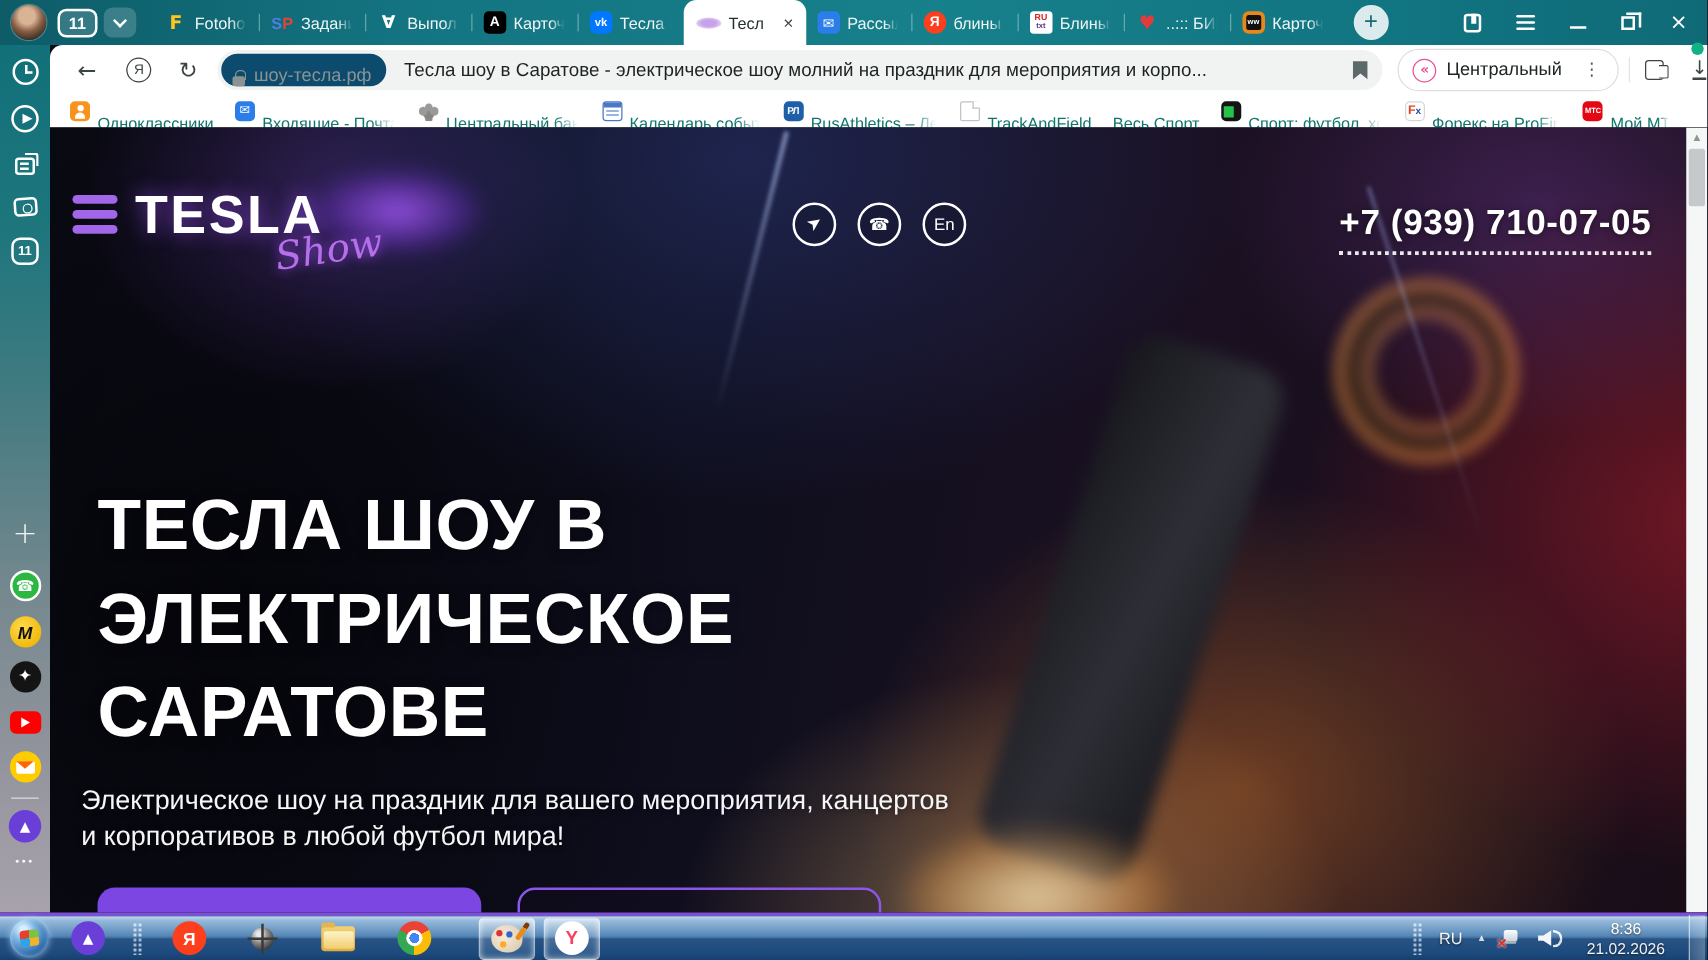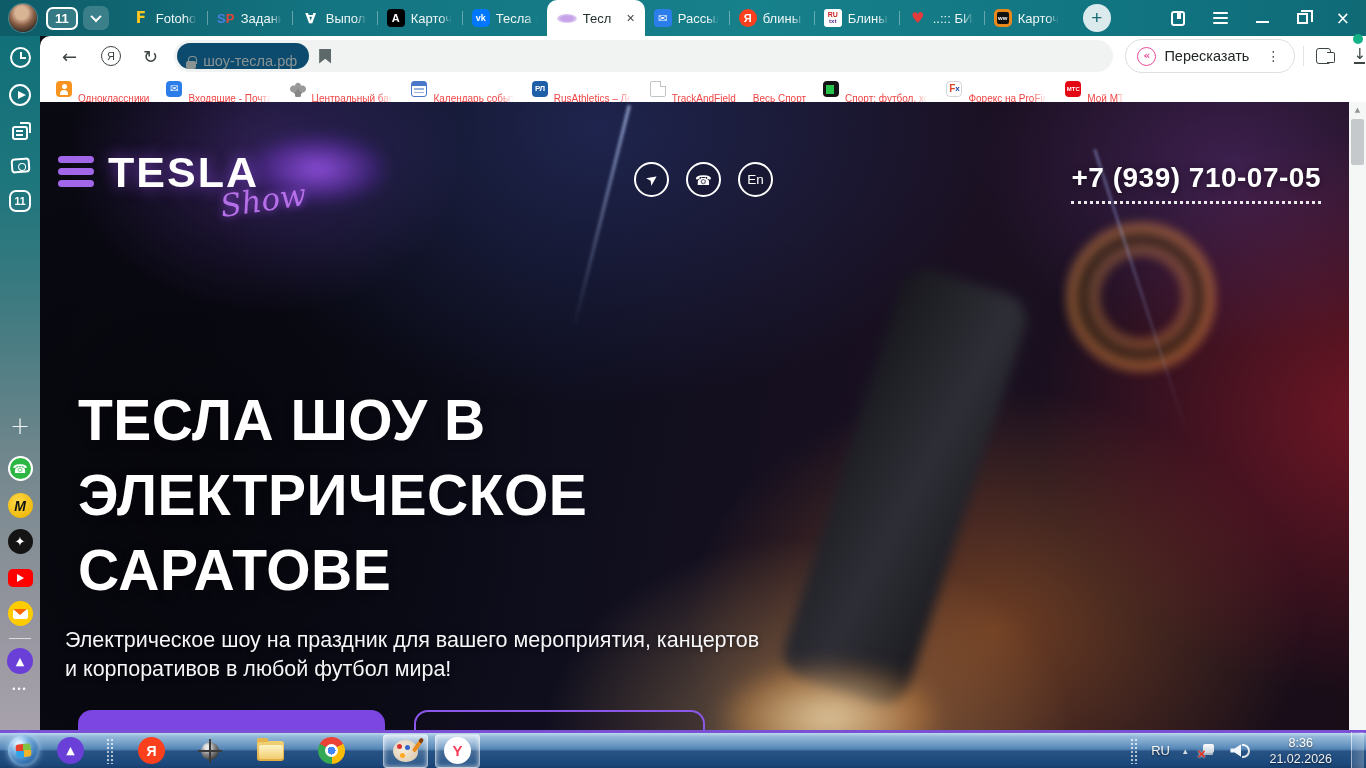--- a/index.html
+++ b/index.html
@@ -68,21 +68,21 @@
 .i-collections{width:15px;height:16px;border:1.8px solid #3c4444;border-radius:3px;position:relative;flex:none;cursor:pointer;}
 .i-collections::after{content:'';position:absolute;right:-5px;top:3px;width:7px;height:9px;border:1.8px solid #3c4444;border-left:none;border-radius:0 2px 2px 0;background:#fff;}
 .dl{display:flex;flex-direction:column;align-items:center;margin-left:22px;flex:none;cursor:pointer;}
 .dl .arr{color:#3c4444;font-size:15px;line-height:13px;}
 .dl .bar{width:11px;height:2px;background:#3c4444;margin-top:1px;}
 .greendot{position:absolute;right:3px;top:-2px;width:10px;height:10px;border-radius:50%;background:#12b286;}
 
 
 .bookmarks{position:absolute;left:40px;top:76px;width:1326px;height:26px;background:#fff;display:flex;align-items:center;gap:17px;padding:0 16px;}
 .bm{display:flex;align-items:center;gap:6px;cursor:pointer;flex:none;}
-.bm .lbl{font-size:10px;color:#ef4444;white-space:nowrap;margin-top:18px;}
+.bm .lbl{font-size:13px;color:#0f766e;white-space:nowrap;margin-top:18px;}
 .bm .lbl.fade{max-width:108px;overflow:hidden;
 -webkit-mask-image:linear-gradient(90deg,#000 80%,transparent 98%);mask-image:linear-gradient(90deg,#000 80%,transparent 98%);}
 .bic{width:16px;height:16px;border-radius:4px;flex:none;display:flex;align-items:center;justify-content:center;position:relative;line-height:1;}
 .ic-ok{background:#f7931e;}
 .ic-ok::before{content:'';position:absolute;top:2.5px;left:5.5px;width:5px;height:5px;border-radius:50%;background:#fff;}
 .ic-ok::after{content:'';position:absolute;bottom:2px;left:4px;width:8px;height:5px;border-radius:4px 4px 0 0;background:#fff;}
 .ic-inbox{background:#2b7de9;color:#fff;font-size:10px;}
 .ic-cbr{background:
 radial-gradient(circle at 50% 30%,#9a9a9a 0 2.5px,transparent 3.5px),
 radial-gradient(circle at 22% 50%,#999 0 3px,transparent 4px),
@@ -298,25 +298,26 @@
 
 <div class="addressbar">
   <span class="nav-ic glyph">←</span>
   <span class="yacircle">Я</span>
   <span class="nav-ic refresh glyph">↻</span>
   <div class="omni">
     <div class="domainpill">
       <span class="i-lock"></span>
       <span class="url">шоу-тесла.рф</span>
     </div>
+    <span class="pagetitle">Тесла шоу в Саратове - электрическое шоу молний на праздник для мероприятия и корпо...</span>
     <span class="i-bmflag"></span>
   </div>
   <div class="retell">
     <span class="q glyph">«</span>
-    <span class="txt">Пересказать</span>
+    <span class="txt">Центральный</span>
     <span class="dots glyph">⋮</span>
   </div>
   <div class="abar-sep"></div>
   <span class="i-collections"></span>
   <div class="dl">
     <span class="arr glyph">↓</span>
     <span class="bar"></span>
   </div>
   <div class="greendot"></div>
 </div>

